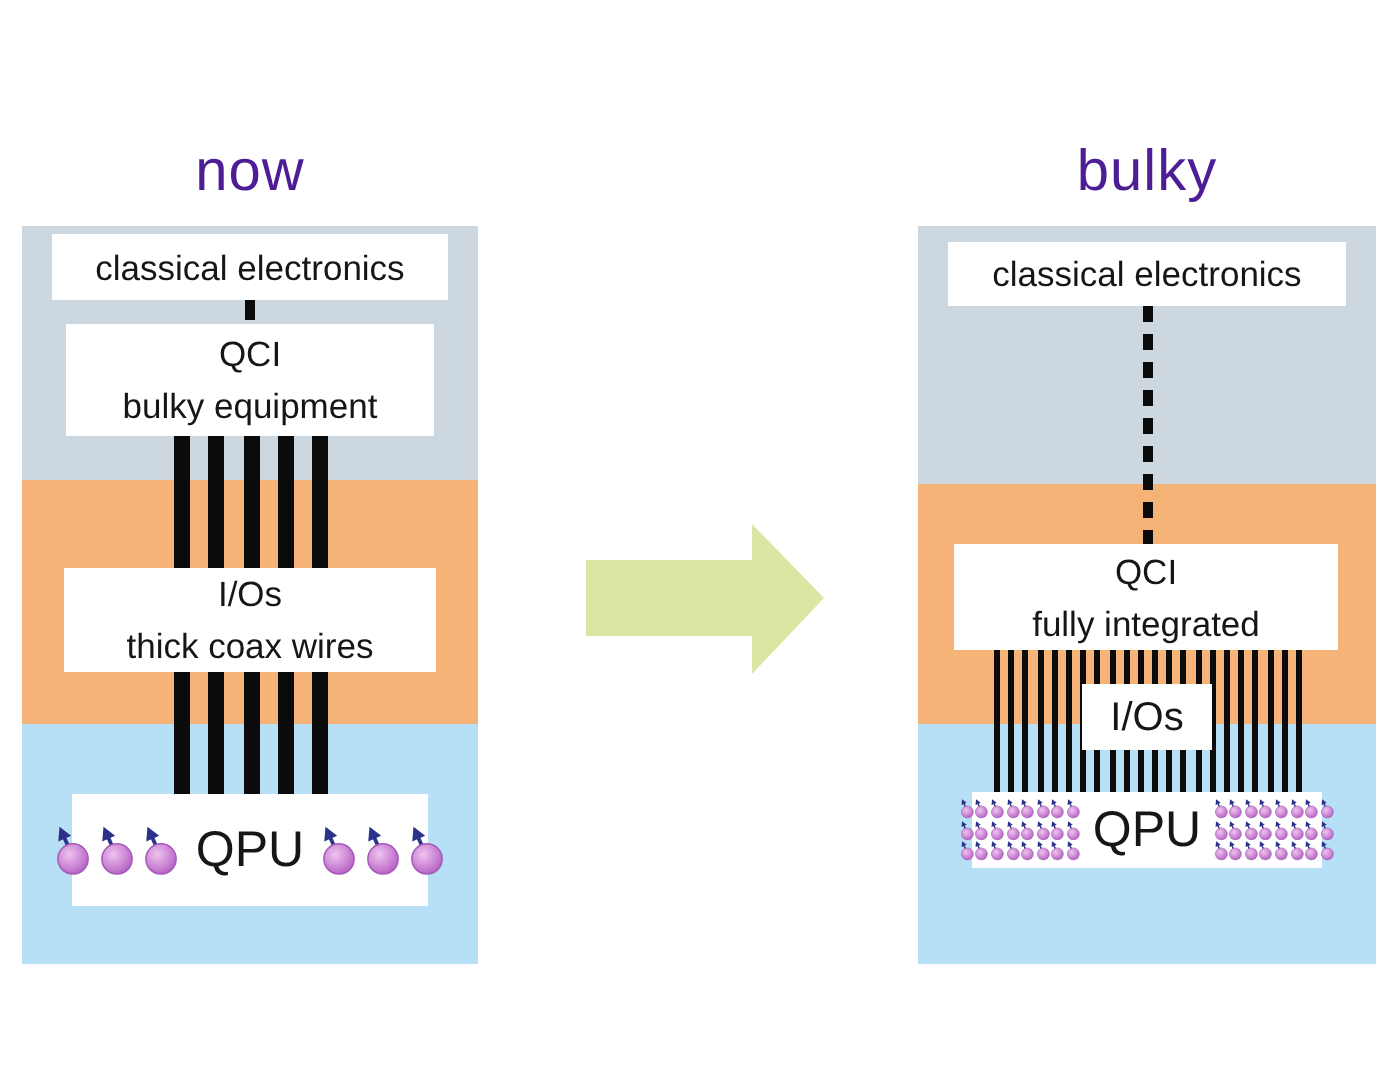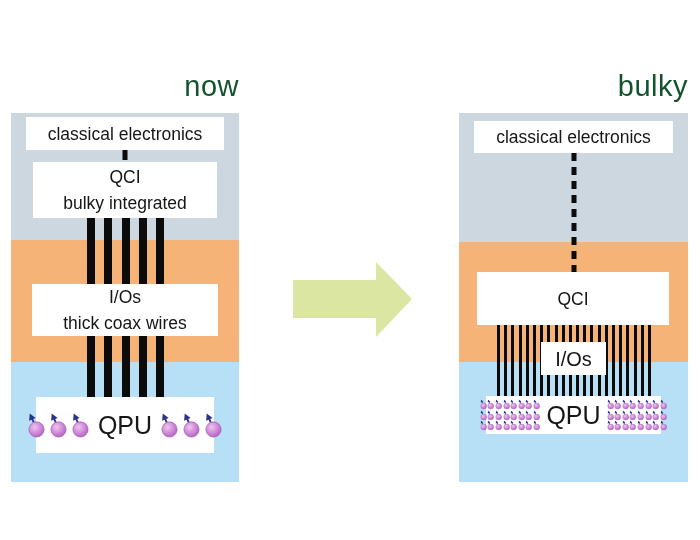--- a/index.html
+++ b/index.html
@@ -2,21 +2,21 @@
 <html><head>
 <meta charset="utf-8">
 <style>
   html,body{margin:0;padding:0;background:#ffffff;}
   .stage{
     position:relative;width:700px;height:540px;background:#ffffff;overflow:hidden;
     font-family:"Liberation Sans", sans-serif;color:#161616;
   }
   .title{
     position:absolute;top:68px;height:36px;font-size:29px;line-height:36px;
-    text-align:right;color:#14532d;letter-spacing:.5px;
+    text-align:center;color:#4c1d95;letter-spacing:.5px;
   }
   .title-left{left:11px;width:228px;}
   .title-right{left:459px;width:229px;}
 
   .panel{position:absolute;top:113px;width:228px;height:369px;}
   .panel-left{left:11px;}
   .panel-right{left:459px;width:229px;}
 
   .zone{position:absolute;left:0;width:100%;}
   .zone-gray{top:0;height:127px;background:#ccd7df;}
@@ -99,21 +99,21 @@
     <div class="zone zone-blue"></div>
 
     <div class="wbox box-classical-l">
       <span>classical electronics</span>
     </div>
 
     <div class="dash-single"></div>
 
     <div class="wbox box-qci-l">
       <div>QCI</div>
-      <div>bulky integrated</div>
+      <div>bulky equipment</div>
     </div>
 
     <div class="wires wires-thick wires-top">
         <i class="wire"></i>
         <i class="wire"></i>
         <i class="wire"></i>
         <i class="wire"></i>
         <i class="wire"></i>
       </div>
 
@@ -192,20 +192,21 @@
     <div class="zone zone-blue"></div>
 
     <div class="wbox box-classical-r">
       <span>classical electronics</span>
     </div>
 
     <div class="dashed-line"></div>
 
     <div class="wbox box-qci-r">
       <div>QCI</div>
+      <div>fully integrated</div>
     </div>
 
     <div class="wires wires-comb">
         <i class="wire"></i>
         <i class="wire"></i>
         <i class="wire"></i>
         <i class="wire"></i>
         <i class="wire"></i>
         <i class="wire"></i>
         <i class="wire"></i>

